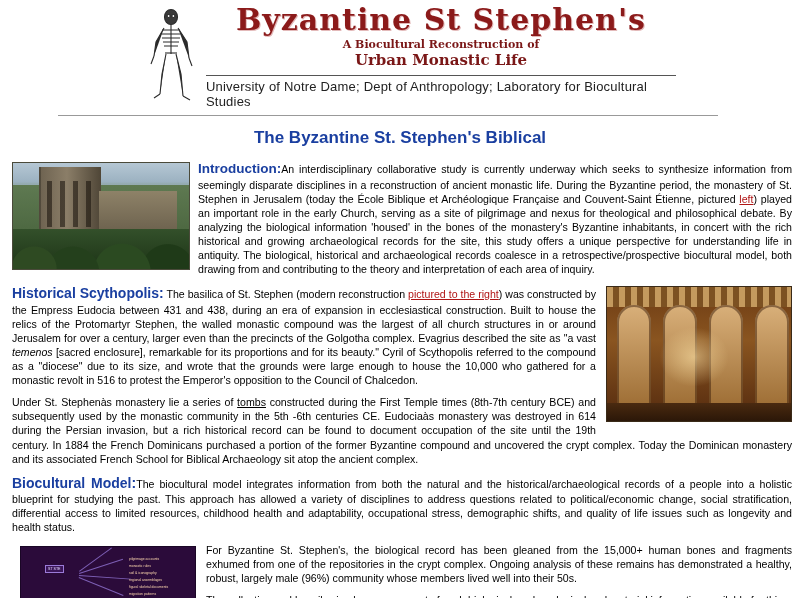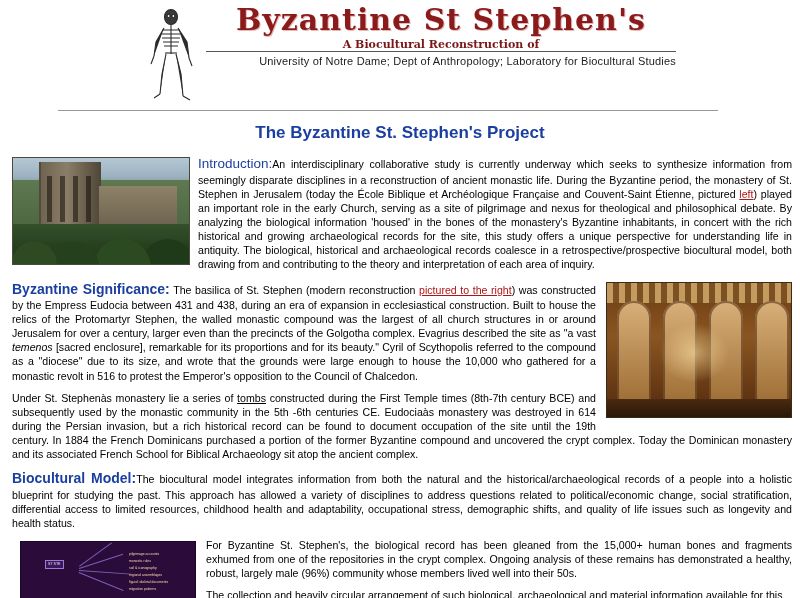--- a/index.html
+++ b/index.html
@@ -61,23 +61,23 @@
     line-height: 1.2;
     margin: 0 0 6px 0;
   }
   .affil-wrap {
     border-top: 1px solid #555;
     padding-top: 3px;
     margin: 0 auto;
     width: 470px;
   }
   .affiliation {
-    font-size: 11px;
+    font-size: 13px;
     color: #222;
-    text-align: right;
+    text-align: left;
     letter-spacing: 0.2px;
   }
   .mast-rule {
     width: 660px;
     margin: 6px auto 0 auto;
     border-top: 1px solid #999;
   }
 
   
   h1.page-title {
@@ -92,21 +92,21 @@
   
   .content {
     padding: 0 8px 0 12px;
     font-size: 10.6px;
     color: #000;
     line-height: 1.33;
     text-align: justify;
   }
   .lead-head {
     font-size: 13.5px;
-    font-weight: normal;
+    font-weight: bold;
     color: #1a3fa0;
     margin-top: 8px;
   }
   .sec-head {
     font-size: 14px;
     font-weight: bold;
     color: #1a3fa0;
   }
   .red-link { color: #b01414; margin-top: 20px; }
   .ul-link { color: #000; }
@@ -247,29 +247,30 @@
           <path d="M26 46 L22 66 L20 86"></path>
           <path d="M36 46 L41 66 L43 88"></path>
           <path d="M20 86 L14 90 M43 88 L50 92"></path>
           <path d="M25 45 L37 45"></path>
         </g>
       </svg>
     </div>
     <div class="mast-text">
       <div class="site-title">Byzantine St Stephen's</div>
       <div class="site-sub1">A Biocultural Reconstruction of</div>
+      <div class="site-sub2">Urban Monastic Life</div>
       <div class="affil-wrap">
         <div class="affiliation">University of Notre Dame; Dept of Anthropology; Laboratory for Biocultural Studies</div>
       </div>
     </div>
   </div>
   <div class="mast-rule"></div>
 </div>
 
-<h1 class="page-title">The Byzantine St. Stephen's Project</h1>
+<h1 class="page-title">The Byzantine St. Stephen's Biblical</h1>
 
 <div class="content">
 
   <div class="img-tower">
     <div class="sky-grad"></div>
     <div class="bldg"></div>
     <div class="bldg2"></div>
     <div class="trees"></div>
   </div>
 
@@ -281,21 +282,21 @@
     <div class="ceil"></div>
     <div class="arch a1"></div>
     <div class="arch a2"></div>
     <div class="arch a3"></div>
     <div class="arch a4"></div>
     <div class="glow"></div>
     <div class="floor"></div>
   </div>
 
   <p>
-    <span class="sec-head">Byzantine Significance:</span>
+    <span class="sec-head">Historical Scythopolis:</span>
     <span>The basilica of St. Stephen (modern reconstruction </span><a class="red-link" href="#">pictured to the right</a><span>) was constructed by the Empress Eudocia between 431 and 438, during an era of expansion in ecclesiastical construction. Built to house the relics of the Protomartyr Stephen, the walled monastic compound was the largest of all church structures in or around Jerusalem for over a century, larger even than the precincts of the Golgotha complex. Evagrius described the site as "a vast </span><em>temenos</em><span> [sacred enclosure], remarkable for its proportions and for its beauty." Cyril of Scythopolis referred to the compound as a "diocese" due to its size, and wrote that the grounds were large enough to house the 10,000 who gathered for a monastic revolt in 516 to protest the Emperor's opposition to the Council of Chalcedon.</span>
   </p>
 
   <p>
     <span>Under St. Stephenàs monastery lie a series of </span><a class="ul-link" href="#">tombs</a><span> constructed during the First Temple times (8th-7th century BCE) and subsequently used by the monastic community in the 5th -6th centuries CE. Eudociaàs monastery was destroyed in 614 during the Persian invasion, but a rich historical record can be found to document occupation of the site until the 19th century. In 1884 the French Dominicans purchased a portion of the former Byzantine compound and uncovered the crypt complex. Today the Dominican monastery and its associated French School for Biblical Archaeology sit atop the ancient complex.</span>
   </p>
 
   <p>
     <span class="sec-head">Biocultural Model:</span><span>The biocultural model integrates information from both the natural and the historical/archaeological records of a people into a holistic blueprint for studying the past. This approach has allowed a variety of disciplines to address questions related to political/economic change, social stratification, differential access to limited resources, childhood health and adaptability, occupational stress, demographic shifts, and quality of life issues such as longevity and health status.</span>
   </p>

